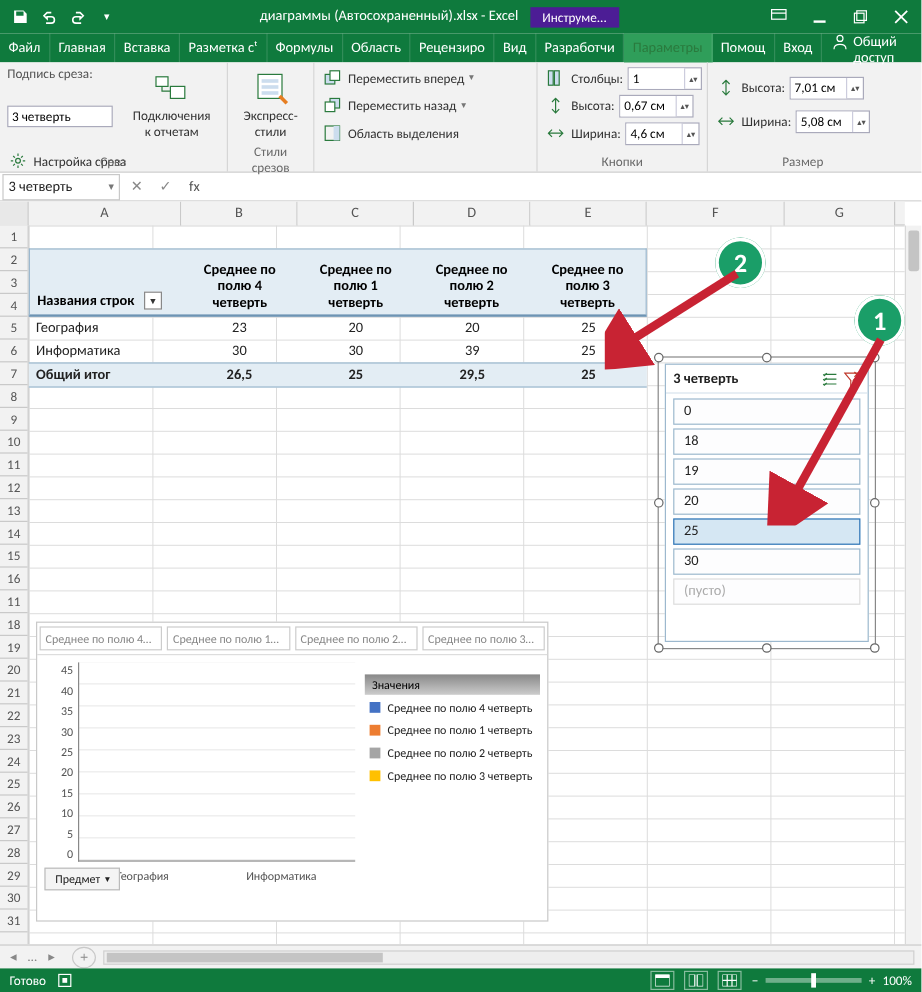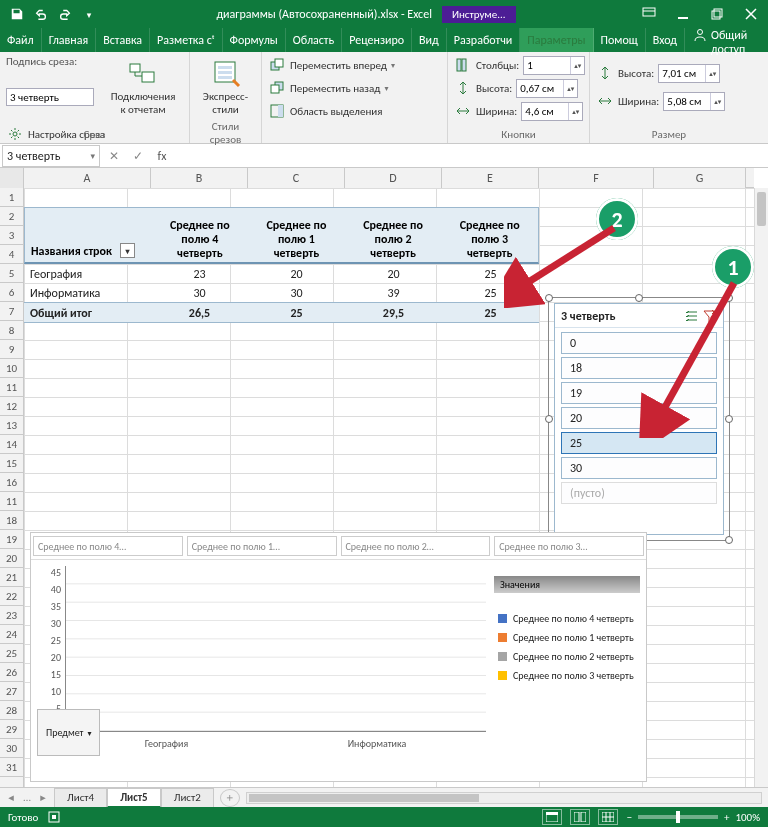--- a/index.html
+++ b/index.html
@@ -77,35 +77,35 @@
 .slicer-hd .sp{margin-left:auto;display:flex;gap:4px}
 .slicer-list{padding:4px 6px;display:flex;flex-direction:column;gap:3px}
 .slicer-item{height:22px;border:1px solid #9cb8ce;background:#fdfdfe;display:flex;align-items:center;padding:0 8px;font-size:12px}
 .slicer-item.sel{background:#d5e7f3;border-color:#2e75b6}
 .slicer-item.empty{color:#aaa;border-color:#ddd}
 
 .sel-frame{position:absolute;border:1px solid #888;pointer-events:none}
 .handle{position:absolute;width:8px;height:8px;background:#fff;border:1px solid #666;border-radius:50%}
 
 
-.chart{position:absolute;left:6px;top:344px;width:617px;height:250px;background:#fff;border:1px solid #c9c9c9}
+.chart{position:absolute;left:6px;top:330px;width:427px;height:250px;background:#fff;border:1px solid #c9c9c9}
 .chart-slc{display:flex;border-bottom:1px solid #ddd}
 .chart-slc div{flex:1;height:20px;border:1px solid #ccc;margin:3px 2px;font-size:10px;color:#888;display:flex;align-items:center;padding:0 4px;overflow:hidden;white-space:nowrap}
 .chart-body{position:relative;height:200px}
 .yax{position:absolute;left:10px;top:6px;bottom:28px;width:20px;display:flex;flex-direction:column;justify-content:space-between;text-align:right;font-size:10px;color:#555}
 .plot{position:absolute;left:34px;right:160px;top:6px;bottom:28px;border-bottom:1px solid #888;border-left:1px solid #888;background-image:linear-gradient(to top,#e6e6e6 1px,transparent 1px);background-size:100% 11.11%}
 .bars{position:absolute;inset:0;display:flex;justify-content:space-around;align-items:flex-end;padding:0 8px}
 .barset{display:flex;gap:3px;align-items:flex-end}
 .bar{width:18px}
 .xlab{position:absolute;left:34px;right:160px;bottom:10px;display:flex;justify-content:space-around;font-size:10px;color:#555}
 .legend{position:absolute;right:6px;top:16px;width:146px;font-size:10px}
-.legend .lhd{background:linear-gradient(#888,#ccc);color:#000;padding:2px 6px;font-size:10px;margin-bottom:16px}
+.legend .lhd{background:linear-gradient(#888,#ccc);color:#000;padding:2px 6px;font-size:10px;margin-bottom:1px}
 .legend .li{display:flex;align-items:center;gap:6px;padding:3px 4px}
 .legend .sw{width:9px;height:9px}
-.chart-fil{position:absolute;left:6px;bottom:4px;border:1px solid #bbb;padding:16px 8px;font-size:10px;display:flex;align-items:center;gap:4px;background:#f4f4f4}
+.chart-fil{position:absolute;left:6px;bottom:4px;border:1px solid #bbb;padding:2px 8px;font-size:10px;display:flex;align-items:center;gap:4px;background:#f4f4f4}
 
 
 .callout{position:absolute;width:42px;height:42px;border-radius:50%;background:#1a9e68;color:#fff;display:flex;align-items:center;justify-content:center;font-size:22px;font-weight:bold;box-shadow:0 0 0 3px #fff inset}
 .arrow{position:absolute;pointer-events:none}
 
 
 .tabstrip{position:absolute;left:0;right:0;bottom:20px;height:20px;background:#f2f2f2;border-top:1px solid #c9c9c9;display:flex;align-items:center;font-size:11px}
 .tsnav{display:flex;gap:2px;padding:0 4px;color:#888}
 .tsnav span{width:14px;text-align:center}
 .stab{padding:2px 12px;border:1px solid #c9c9c9;border-bottom:none;background:#ebebeb;color:#333}
@@ -583,25 +583,20 @@
       <div class="vthumb"></div>
     </div>
 </div>
 
 <div class="tabstrip">
   <div class="tsnav">
       <span>◂</span>
       <span>…</span>
       <span>▸</span>
     </div>
-  <div id="sheet-tabs" style="display:flex">
-      <div class="stab">Лист4</div>
-      <div class="stab active">Лист5</div>
-      <div class="stab">Лист2</div>
-    </div>
   <div class="addsheet">＋</div>
   <div class="hscroll">
       <div class="th"></div>
     </div>
 </div>
 
 <div class="status">
   <span>Готово</span>
   <span>
       <svg width="12" height="12">

